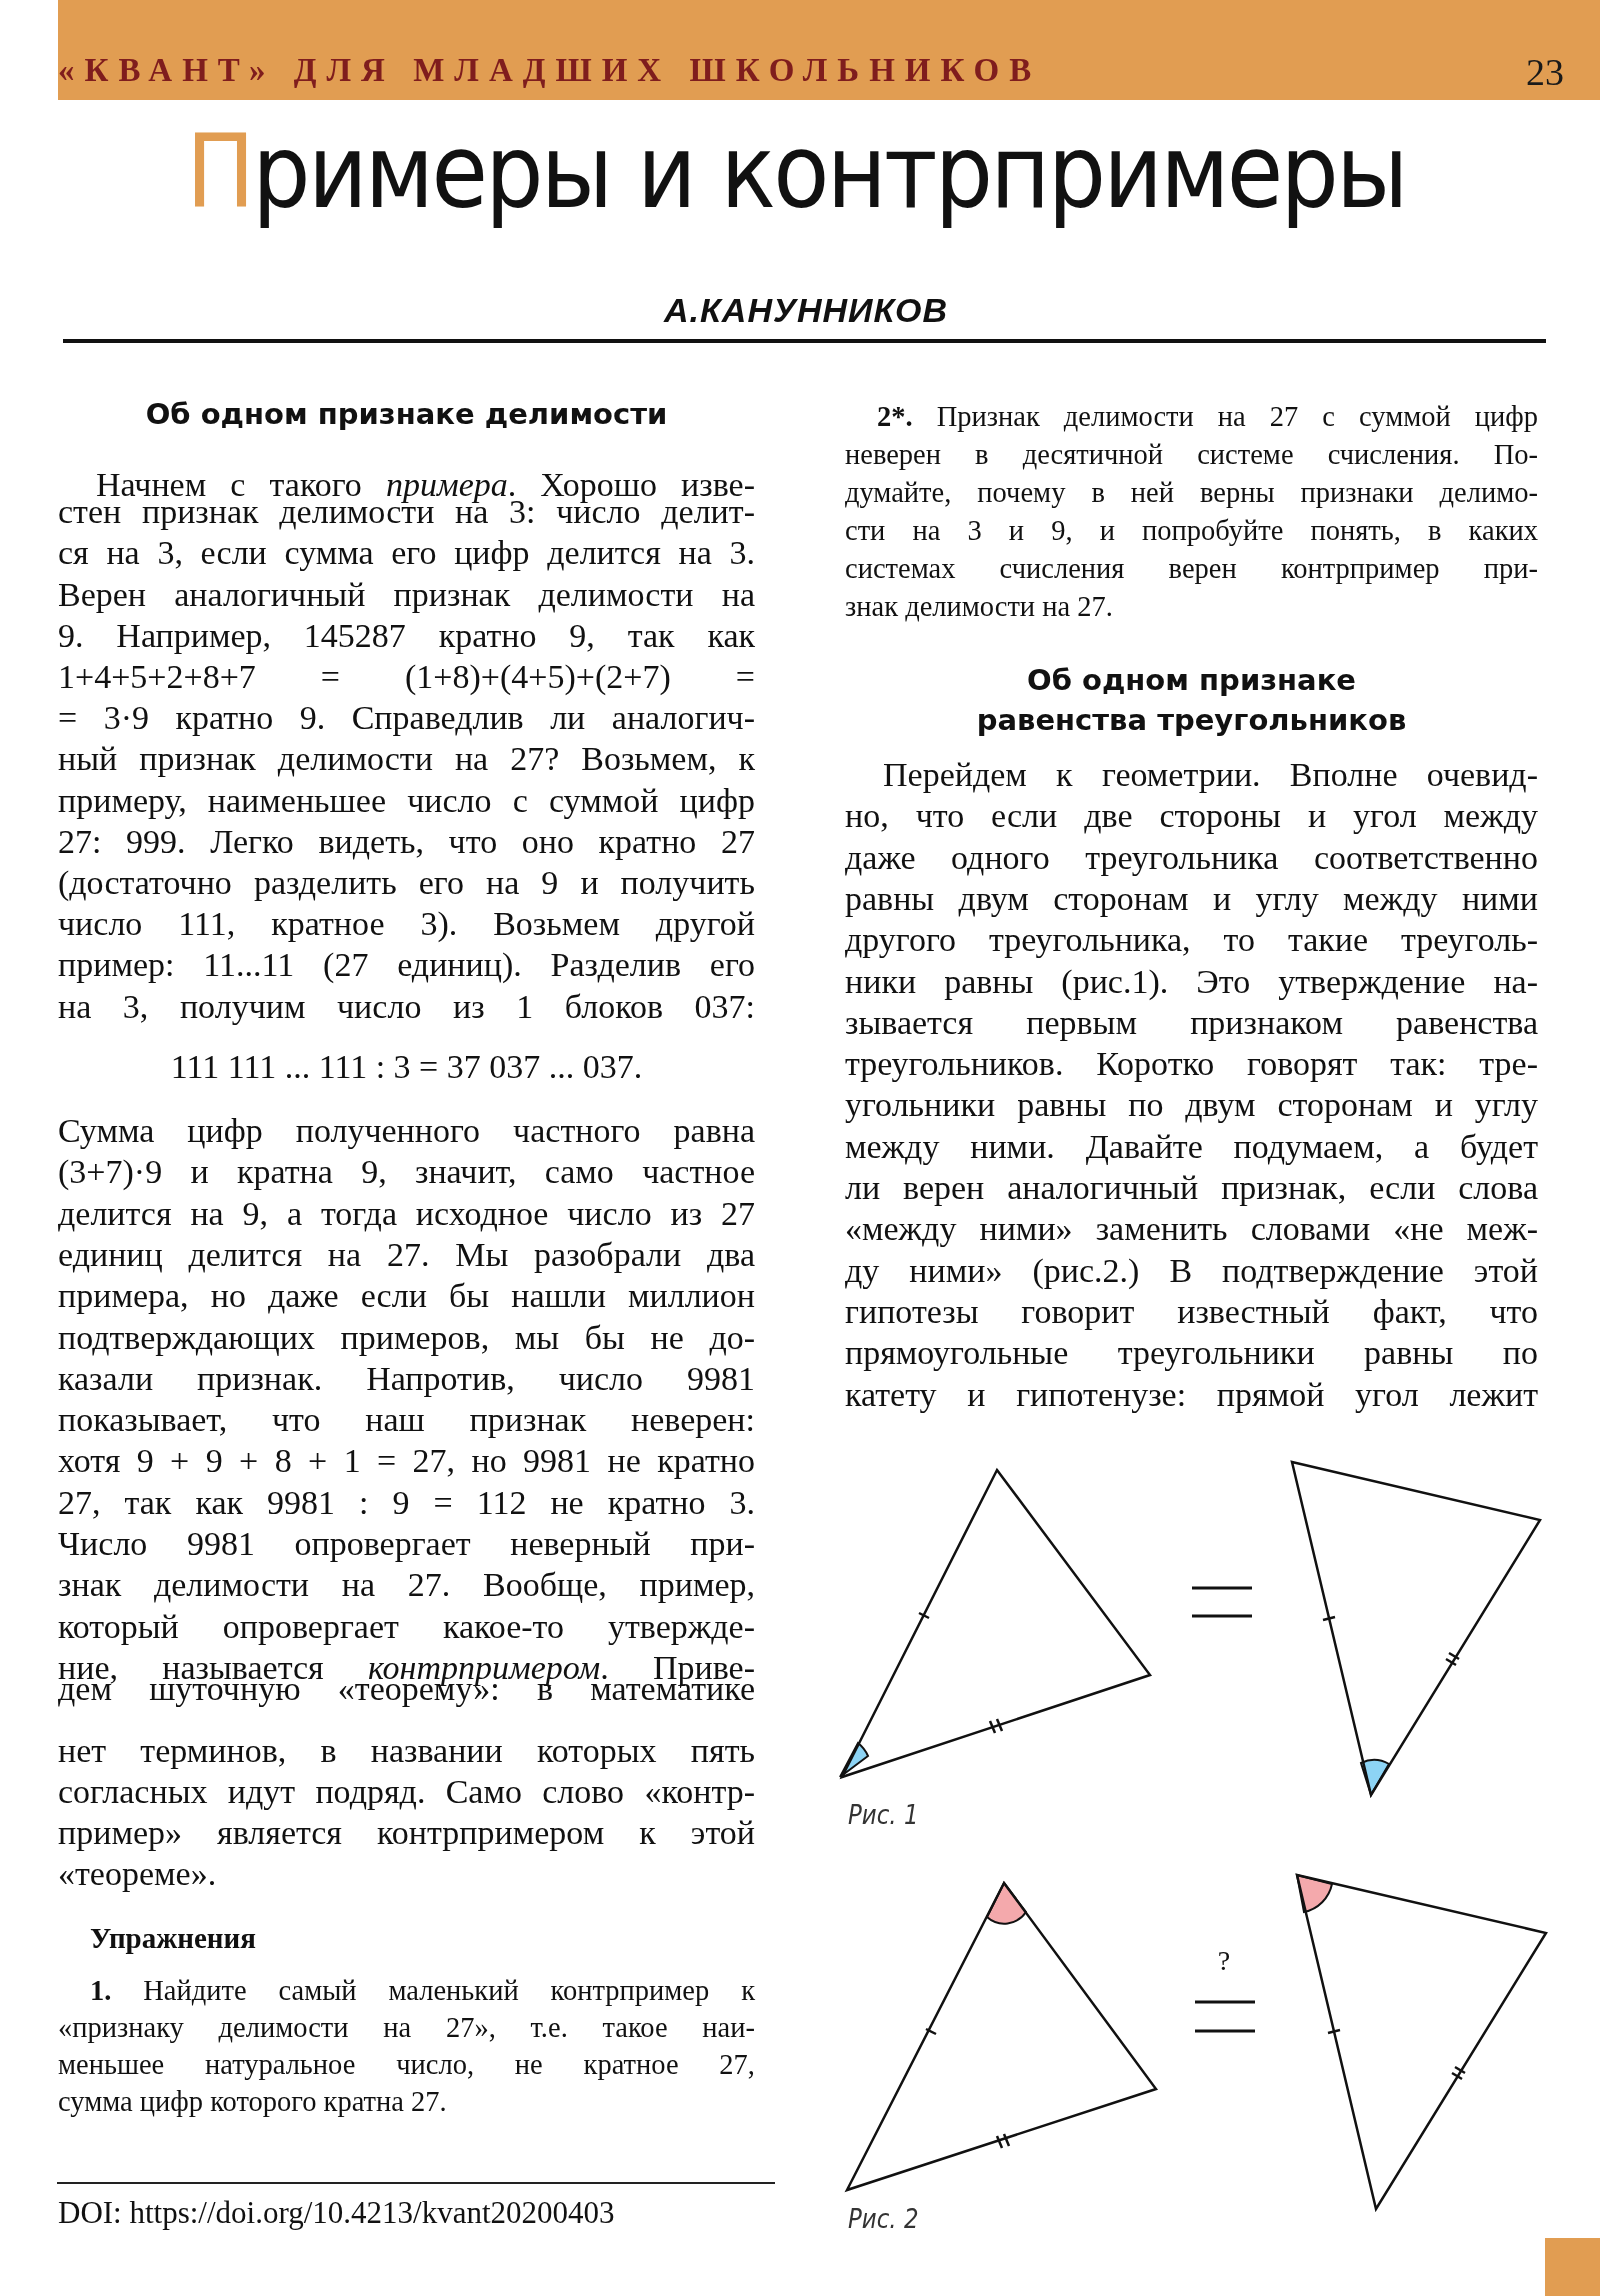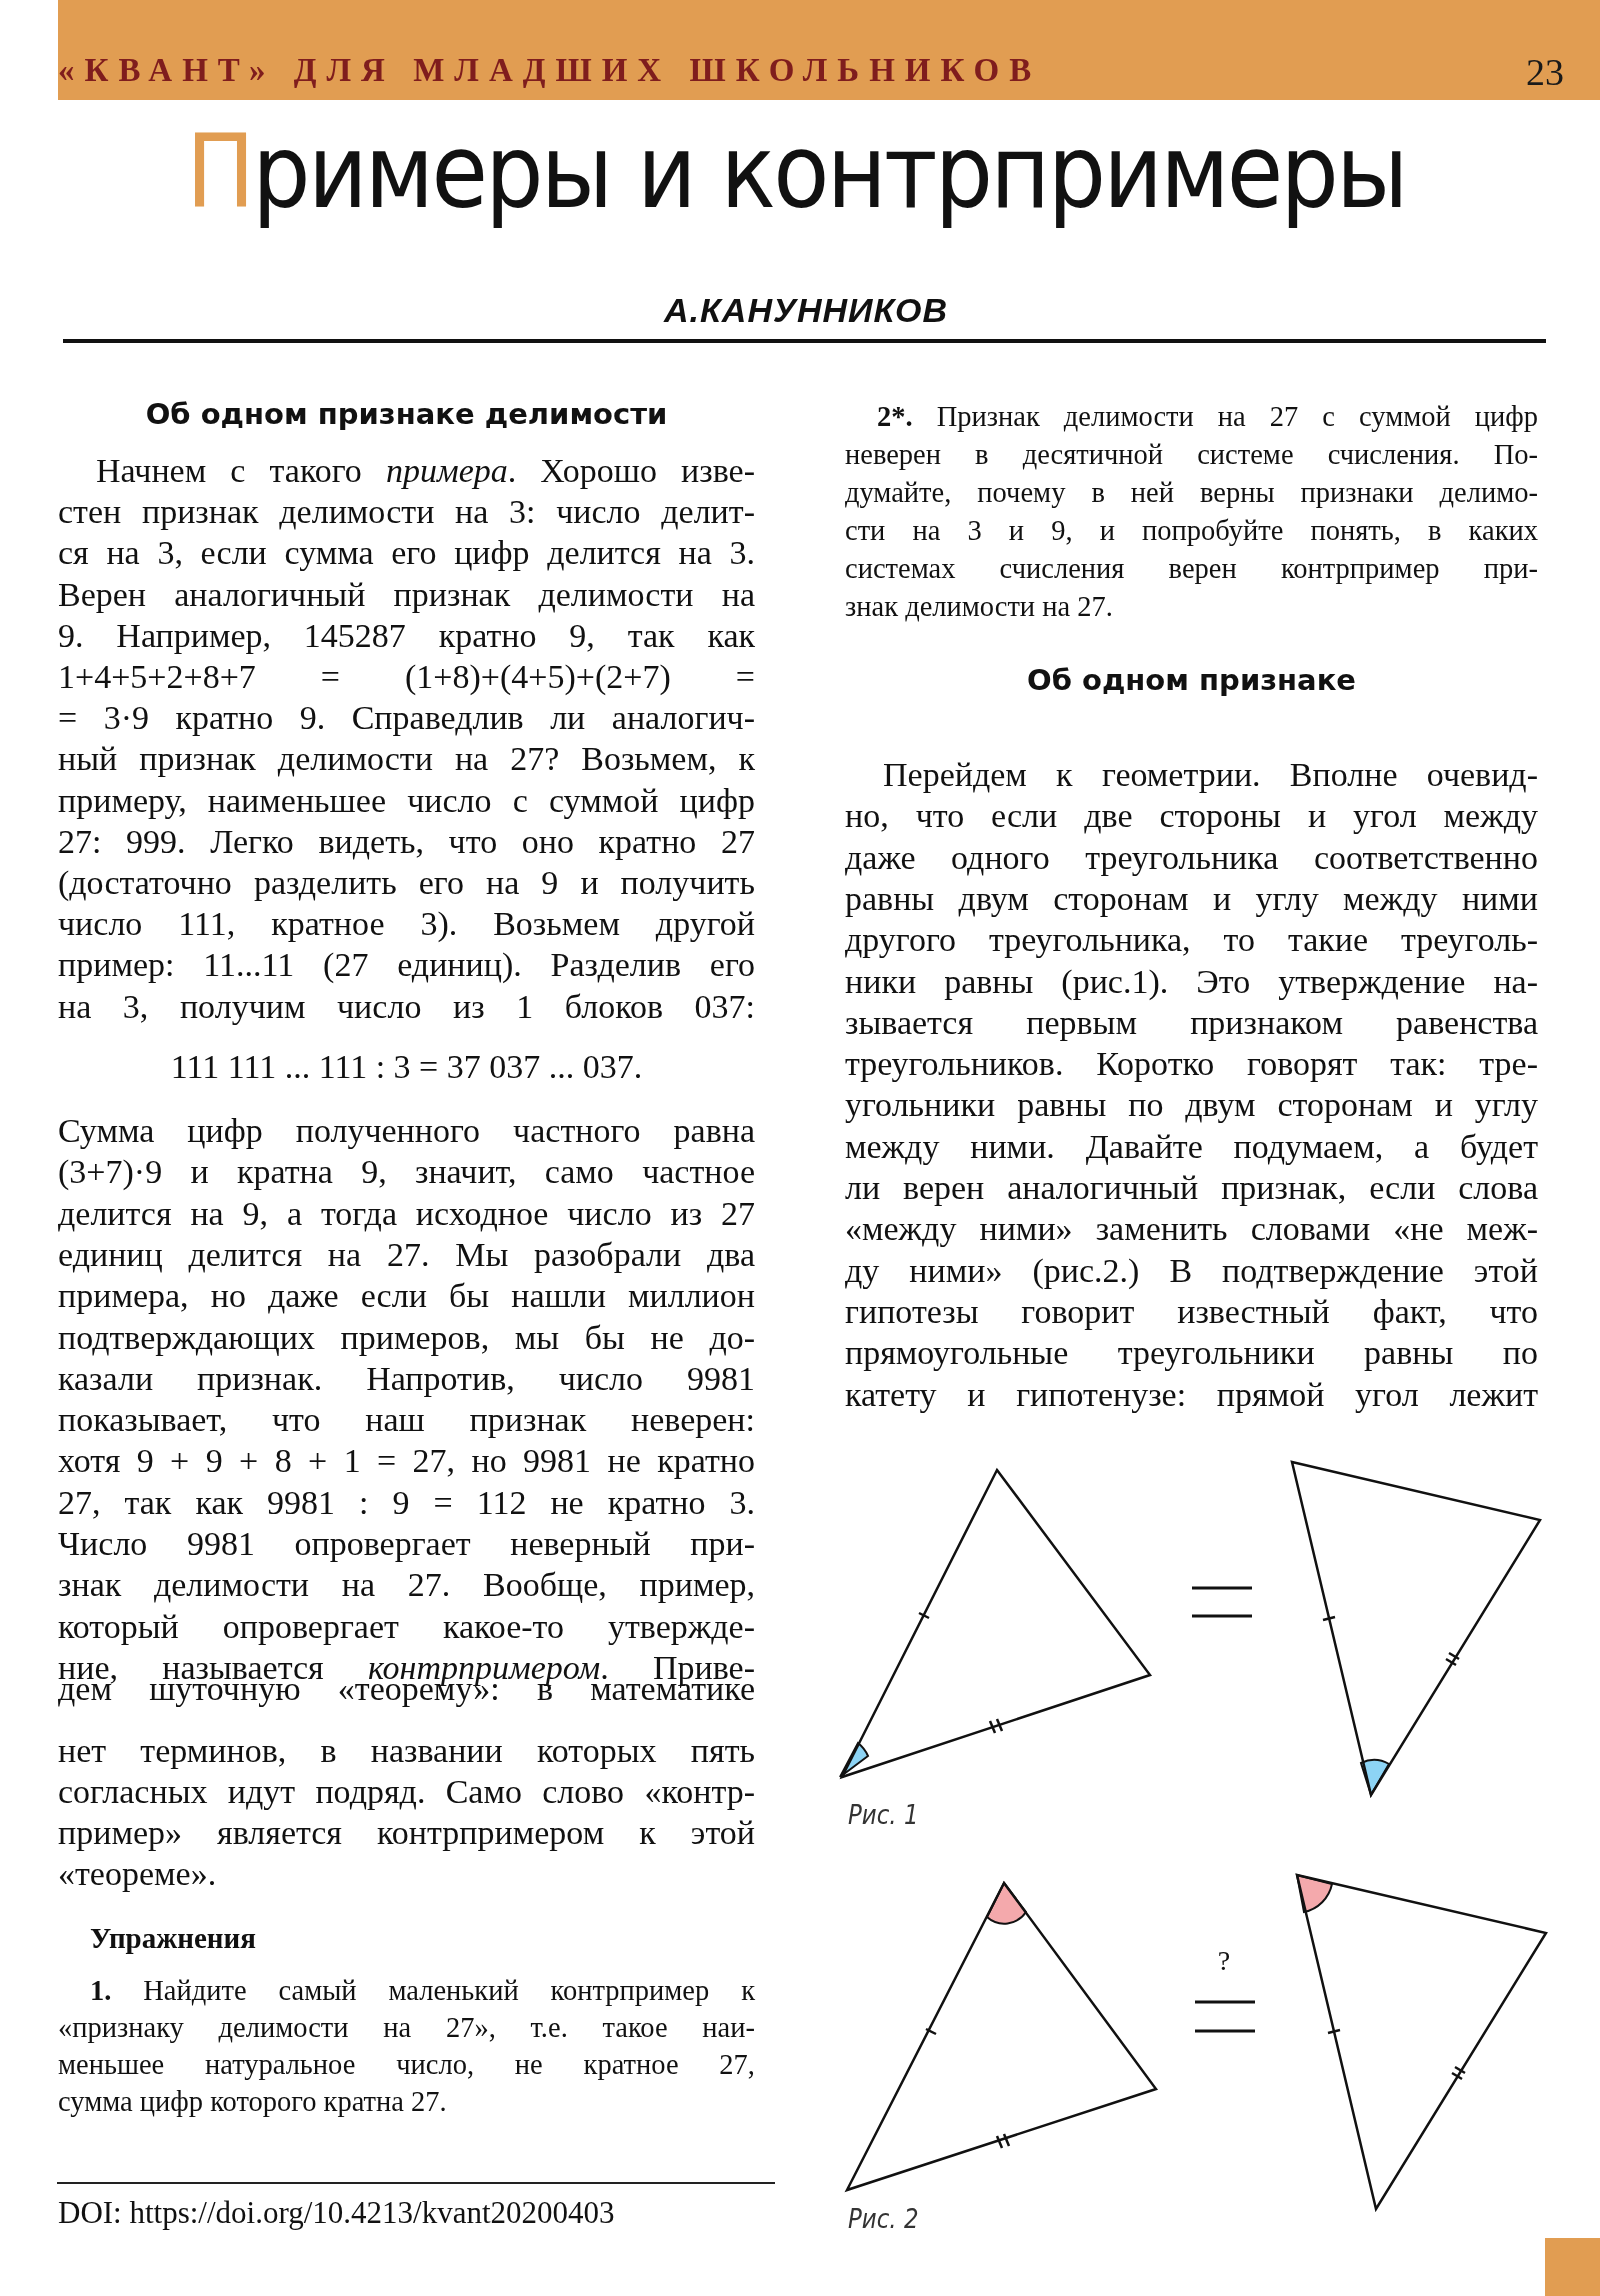--- a/index.html
+++ b/index.html
@@ -37,21 +37,21 @@
 </div>
 
 <div class="title"><span class="first-letter">П</span><span>римеры и контрпримеры</span></div>
 
 <div class="author">А.КАНУННИКОВ</div>
 <div class="author-rule"></div>
 
 <div class="section-heading" style="left:58px;width:697px;top:394px;">Об одном признаке делимости</div>
 
 <div id="left-lines">
-    <div class="line body-l" style="top: 450px; padding-left: 38px; width: 659px;">Начнем с такого <em>примера</em>. Хорошо изве-</div>
+    <div class="line body-l" style="top: 464px; padding-left: 38px; width: 659px;">Начнем с такого <em>примера</em>. Хорошо изве-</div>
     <div class="line body-l" style="top: 491px;">стен признак делимости на 3: число делит-</div>
     <div class="line body-l" style="top: 532px;">ся на 3, если сумма его цифр делится на 3.</div>
     <div class="line body-l" style="top: 574px;">Верен аналогичный признак делимости на</div>
     <div class="line body-l" style="top: 615px;">9. Например, 145287 кратно 9, так как</div>
     <div class="line body-l" style="top: 656px;">1+4+5+2+8+7 = (1+8)+(4+5)+(2+7) =</div>
     <div class="line body-l" style="top: 697px;">= 3·9 кратно 9. Справедлив ли аналогич-</div>
     <div class="line body-l" style="top: 738px;">ный признак делимости на 27? Возьмем, к</div>
     <div class="line body-l" style="top: 780px;">примеру, наименьшее число с суммой цифр</div>
     <div class="line body-l" style="top: 821px;">27: 999. Легко видеть, что оно кратно 27</div>
     <div class="line body-l" style="top: 862px;">(достаточно разделить его на 9 и получить</div>
@@ -100,20 +100,21 @@
     <div class="line ex-r" style="top: 398px; padding-left: 32px; width: 661px;"><b>2*. </b>Признак делимости на 27 с суммой цифр</div>
     <div class="line ex-r" style="top: 436px;">неверен в десятичной системе счисления. По-</div>
     <div class="line ex-r" style="top: 474px;">думайте, почему в ней верны признаки делимо-</div>
     <div class="line ex-r" style="top: 512px;">сти на 3 и 9, и попробуйте понять, в каких</div>
     <div class="line ex-r" style="top: 550px;">системах счисления верен контрпример при-</div>
     <div class="line ex-r last" style="top: 588px;">знак делимости на 27.</div>
   </div>
 
 <div class="section-heading" style="left:845px;width:693px;top:660px;">
   <div>Об одном признаке</div>
+  <div>равенства треугольников</div>
 </div>
 
 <div id="right-lines">
     <div class="line body-r" style="top: 754px; padding-left: 38px; width: 655px;">Перейдем к геометрии. Вполне очевид-</div>
     <div class="line body-r" style="top: 795px;">но, что если две стороны и угол между</div>
     <div class="line body-r" style="top: 837px;">даже одного треугольника соответственно</div>
     <div class="line body-r" style="top: 878px;">равны двум сторонам и углу между ними</div>
     <div class="line body-r" style="top: 919px;">другого треугольника, то такие треуголь-</div>
     <div class="line body-r" style="top: 961px;">ники равны (рис.1). Это утверждение на-</div>
     <div class="line body-r" style="top: 1002px;">зывается первым признаком равенства</div>

